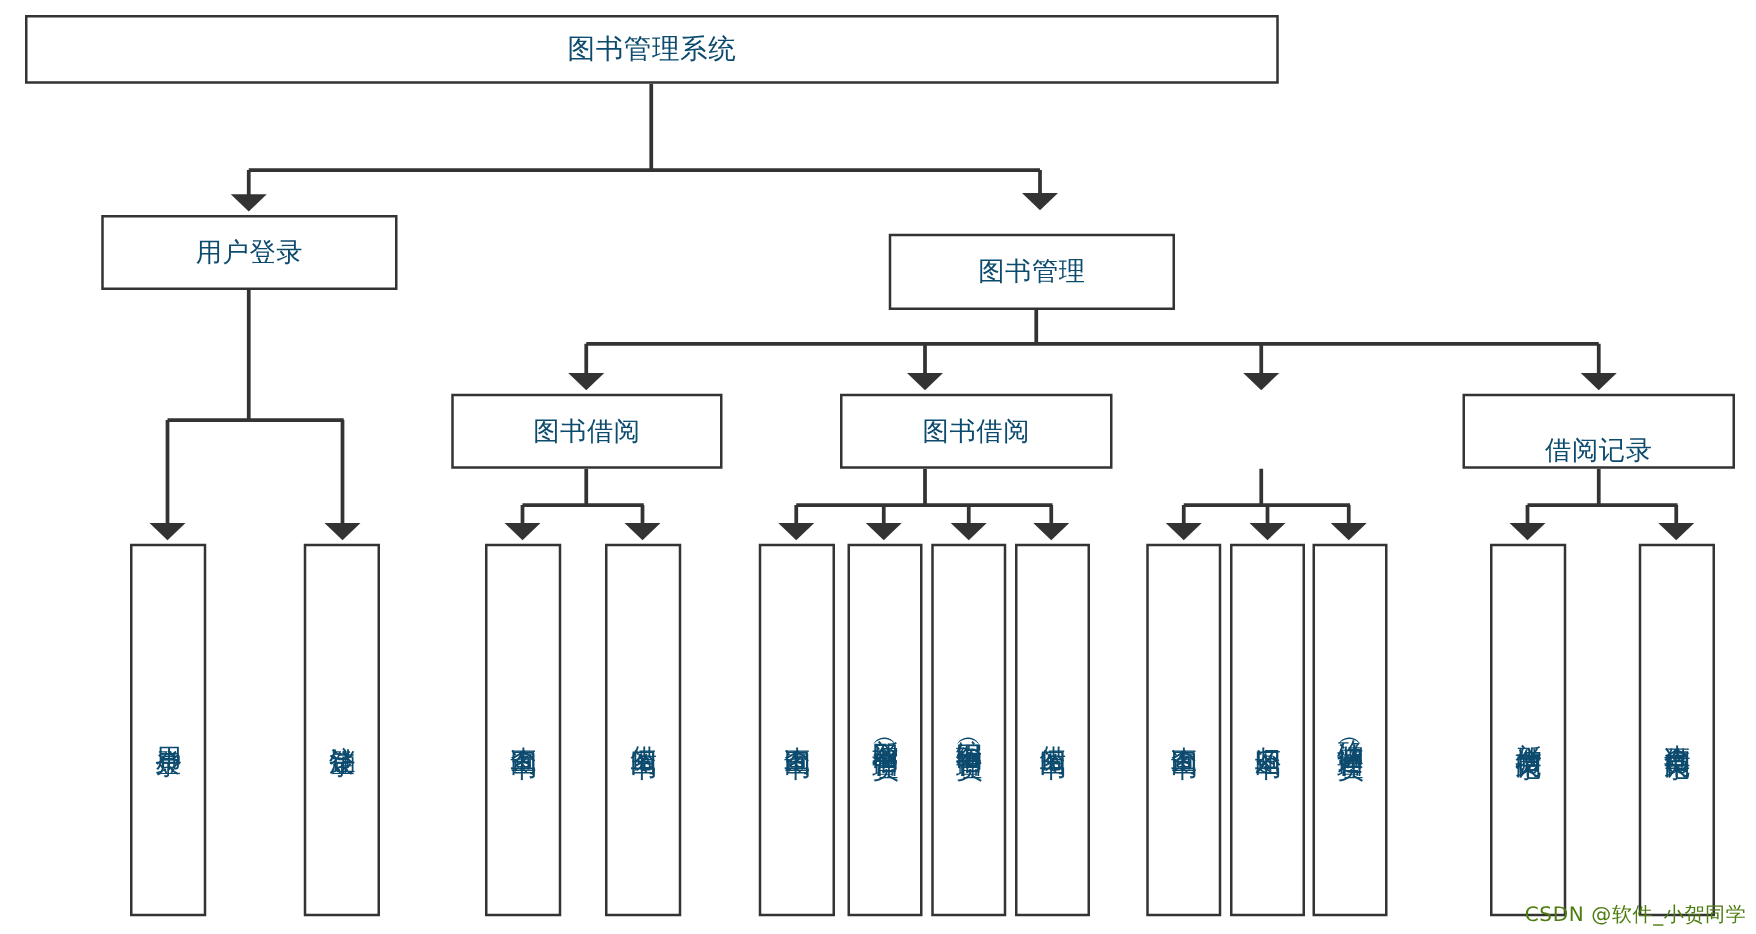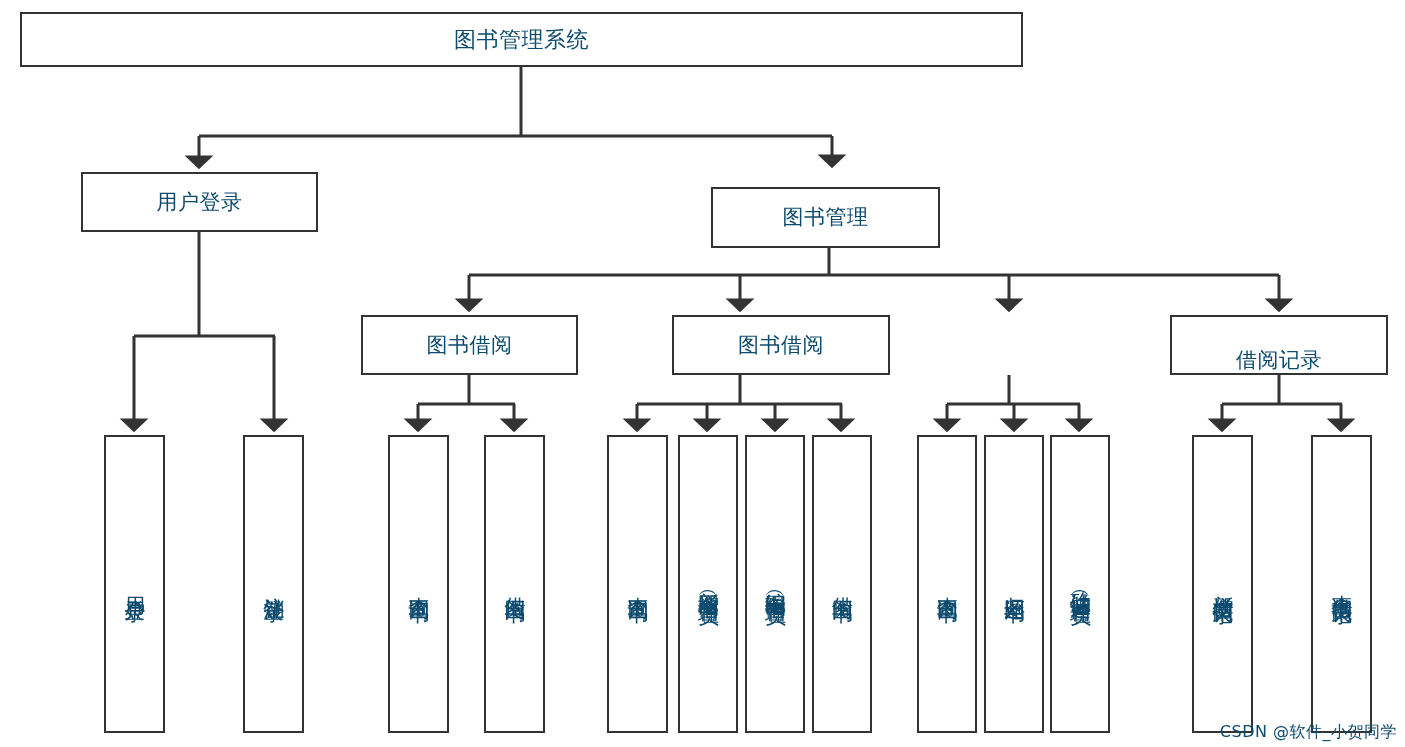--- a/index.html
+++ b/index.html
@@ -59,21 +59,21 @@
     line-height: 1.18;
     letter-spacing: 2px;
     white-space: normal;
     max-height: 100%;
   }
   
   #watermark {
     position: absolute;
     right: 8px;
     bottom: 4px;
-    color: #0c4a6e;
+    color: #4d7c0f;
     font-size: 16px;
     letter-spacing: 0.5px;
     z-index: 5;
     user-select: none;
     white-space: nowrap;
   }
 </style>
 </head>
 <body>
 

